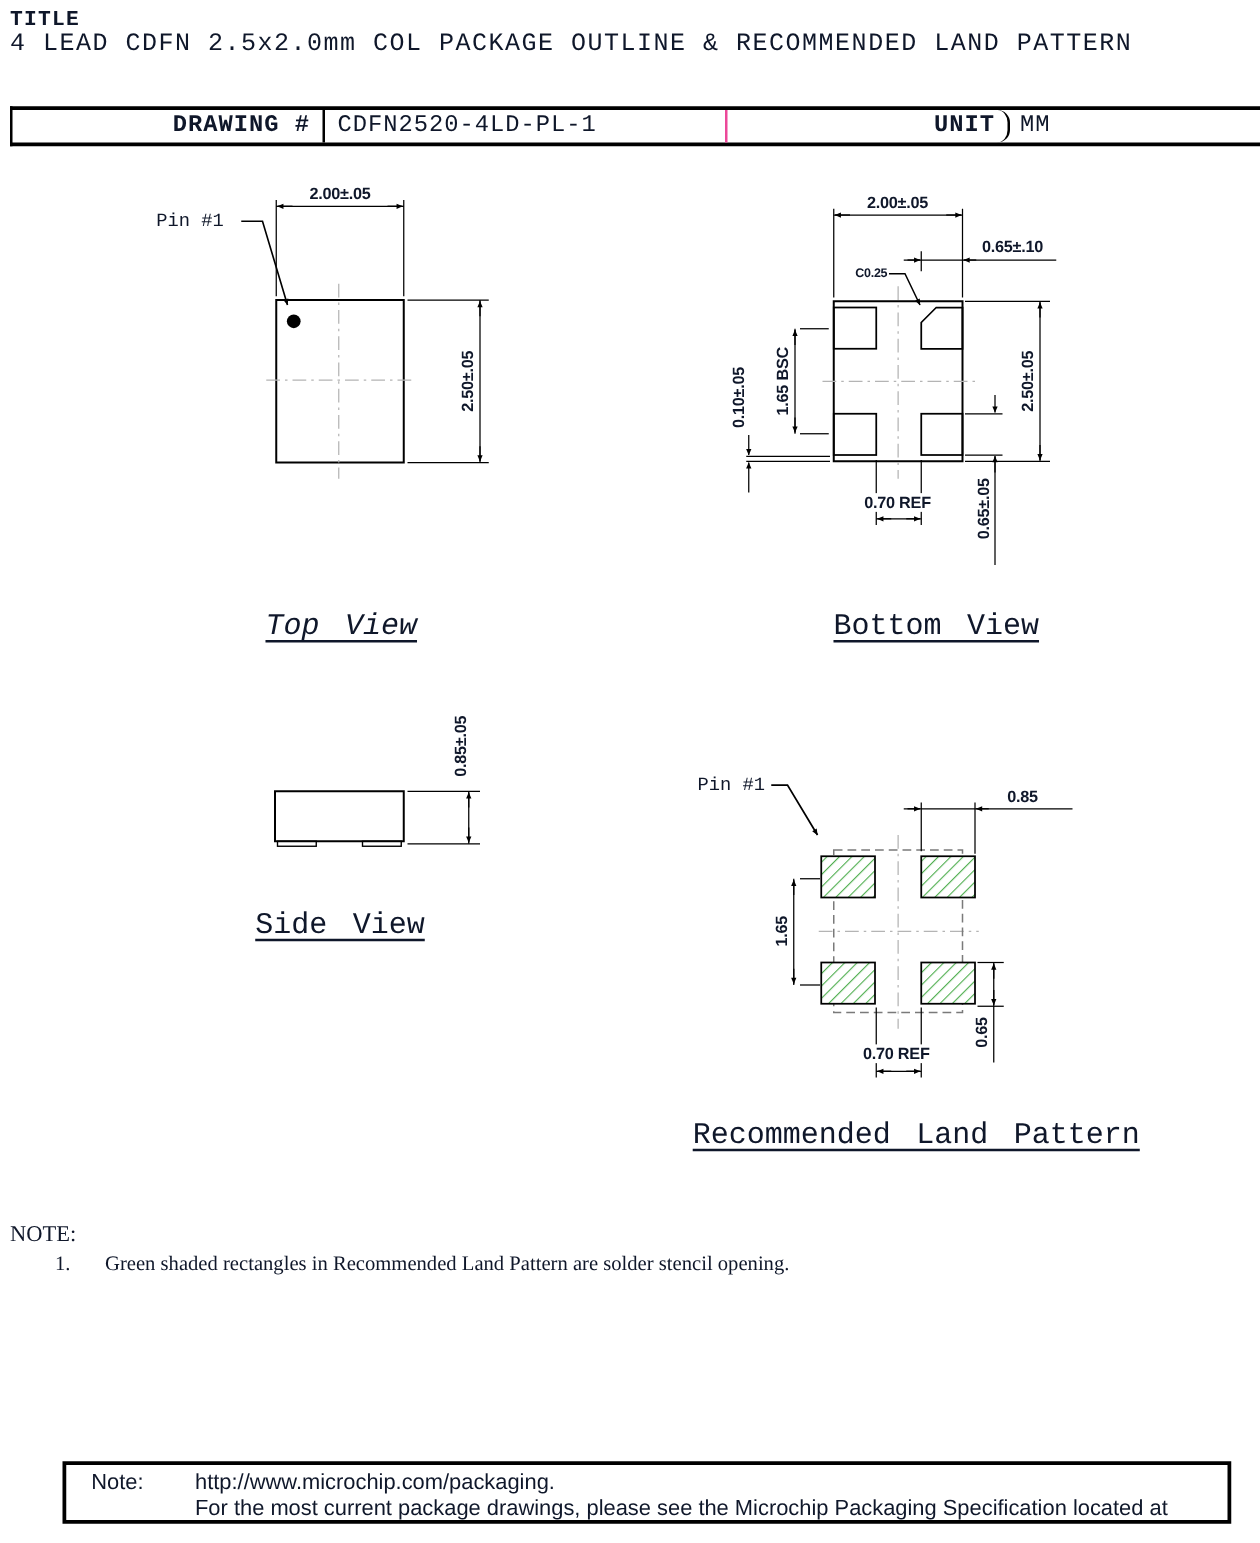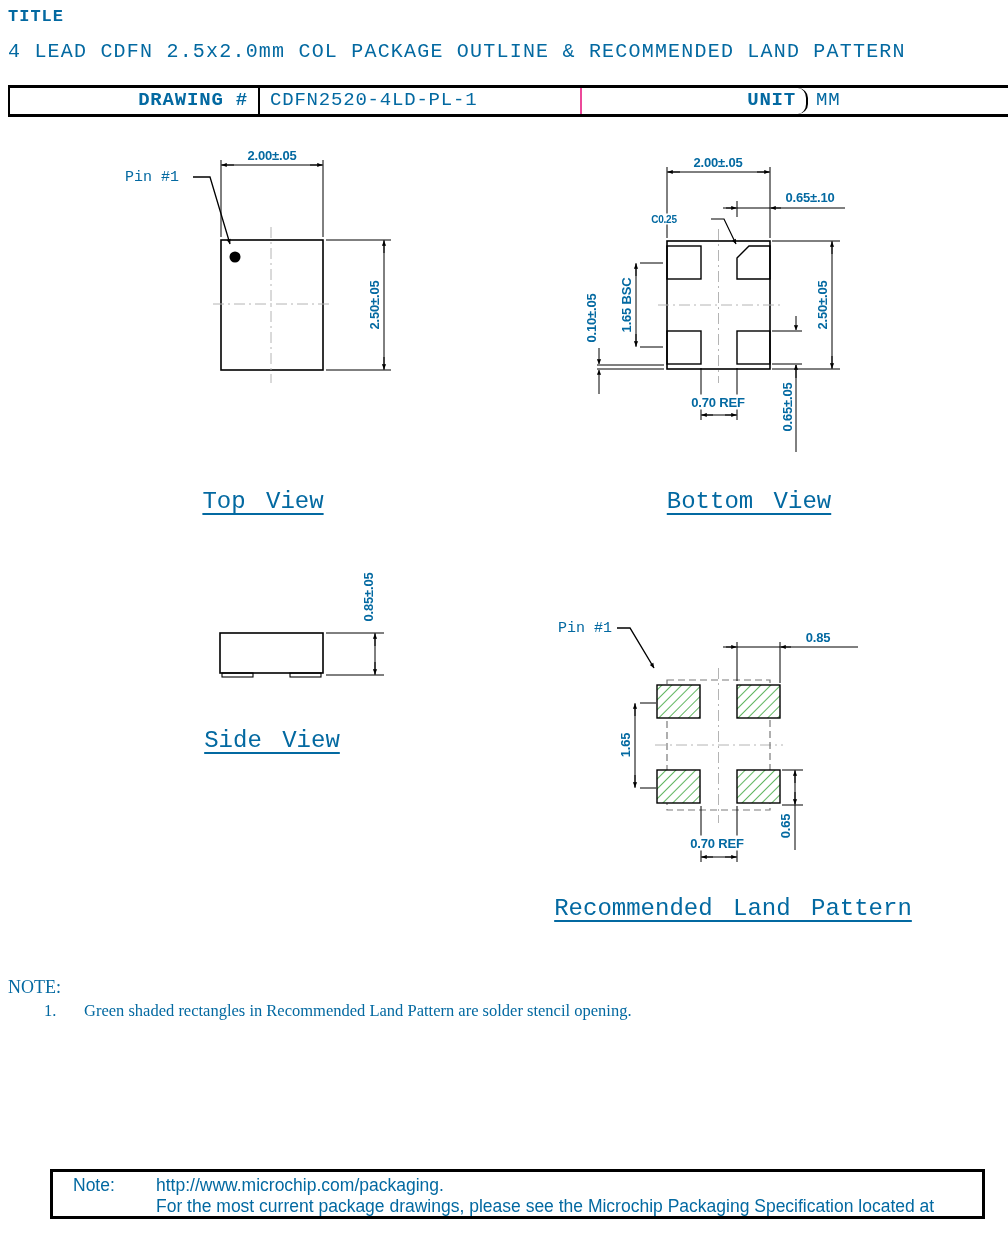--- a/index.html
+++ b/index.html
@@ -1,28 +1,28 @@
 <!DOCTYPE html>
 <html style="--line: #000000; --hatch-green: #4fae4f; --centerline: #b4b4b4; --dashed-outline: #7a7a7a;"><head>
 <meta charset="utf-8">
 <style>
   html,body{margin:0;padding:0;background:#fff;}
   #page{position:relative;width:1008px;height:1234px;background:#fff;overflow:hidden;
-        font-family:"Liberation Mono",monospace;color:#0369a1;}
+        font-family:"Liberation Mono",monospace;color:#0f172a;}
   .hdim{position:absolute;transform:translate(-50%,-50%);white-space:nowrap;
         font:bold 13px "Liberation Sans",sans-serif;letter-spacing:-0.2px;background:#fff;padding:0 1px;}
   .vdim{position:absolute;transform:translate(-50%,-50%) rotate(-90deg);white-space:nowrap;
         font:bold 13px "Liberation Sans",sans-serif;letter-spacing:-0.2px;background:#fff;padding:0 1px;}
   .viewlabel{position:absolute;transform:translate(-50%,0);white-space:nowrap;
         font:24px "Liberation Mono",monospace;word-spacing:6px;
         text-decoration:underline;text-underline-offset:5px;text-decoration-thickness:1.6px;}
   .pinlabel{position:absolute;font:15px "Liberation Mono",monospace;white-space:nowrap;}
   
   .title-label{position:absolute;left:8px;top:7px;font:bold 17px "Liberation Mono",monospace;letter-spacing:1px;}
-  .doc-title{position:absolute;left:8px;top:40px;font:20px "Liberation Mono",monospace;letter-spacing:1.2px;white-space:nowrap;text-align:right;}
+  .doc-title{position:absolute;left:8px;top:24px;font:20px "Liberation Mono",monospace;letter-spacing:1.2px;white-space:nowrap;text-align:right;}
   .hdr-table{position:absolute;left:8px;top:85px;width:1000px;height:26px;
         border-top:3px solid #000;border-bottom:3px solid #000;border-left:2px solid #000;
         display:flex;font:19px "Liberation Mono",monospace;letter-spacing:0.8px;}
   .hdr-table .cell{height:26px;line-height:25px;box-sizing:border-box;overflow:hidden;}
   .c1{width:250px;text-align:right;padding-right:10px;font-weight:bold;border-right:2px solid #000;}
   .c2{width:322px;text-align:left;padding-left:10px;border-right:2px solid #ec4899;}
   .c3{width:226px;text-align:right;padding-right:10px;font-weight:bold;border-right:2px solid #000;border-radius:10px;}
   .c4{flex:1;text-align:left;padding-left:8px;}
   
   .note-heading{position:absolute;left:8px;top:977px;font:18px "Liberation Serif",serif;}
@@ -200,25 +200,25 @@
   <div class="hdr-table">
     <div class="cell c1">DRAWING #</div>
     <div class="cell c2">CDFN2520-4LD-PL-1</div>
     <div class="cell c3">UNIT</div>
     <div class="cell c4">MM</div>
   </div>
 
   <div class="pinlabel" style="left:125px;top:169px;">Pin #1</div>
   <div class="hdim" style="left:272px;top:155px;">2.00±.05</div>
   <div class="vdim" style="left:374px;top:305px;">2.50±.05</div>
-  <div class="viewlabel" style="left:263px;top:488px;">Top View</div>
+  <div class="viewlabel" style="left:273px;top:488px;font-style:italic;">Top View</div>
 
   <div class="hdim" style="left:718px;top:162px;">2.00±.05</div>
   <div class="hdim" style="left:810px;top:197px;">0.65±.10</div>
-  <div class="hdim" style="left:664px;top:219px;font-size:10px;">C0.25</div>
+  <div class="hdim" style="left:697px;top:219px;font-size:10px;">C0.25</div>
   <div class="vdim" style="left:626px;top:305px;">1.65 BSC</div>
   <div class="vdim" style="left:591px;top:318px;">0.10±.05</div>
   <div class="vdim" style="left:822px;top:305px;">2.50±.05</div>
   <div class="hdim" style="left:718px;top:402px;">0.70 REF</div>
   <div class="vdim" style="left:787px;top:407px;">0.65±.05</div>
   <div class="viewlabel" style="left:749px;top:488px;">Bottom View</div>
 
   <div class="vdim" style="left:368px;top:597px;">0.85±.05</div>
   <div class="viewlabel" style="left:272px;top:727px;">Side View</div>
 

